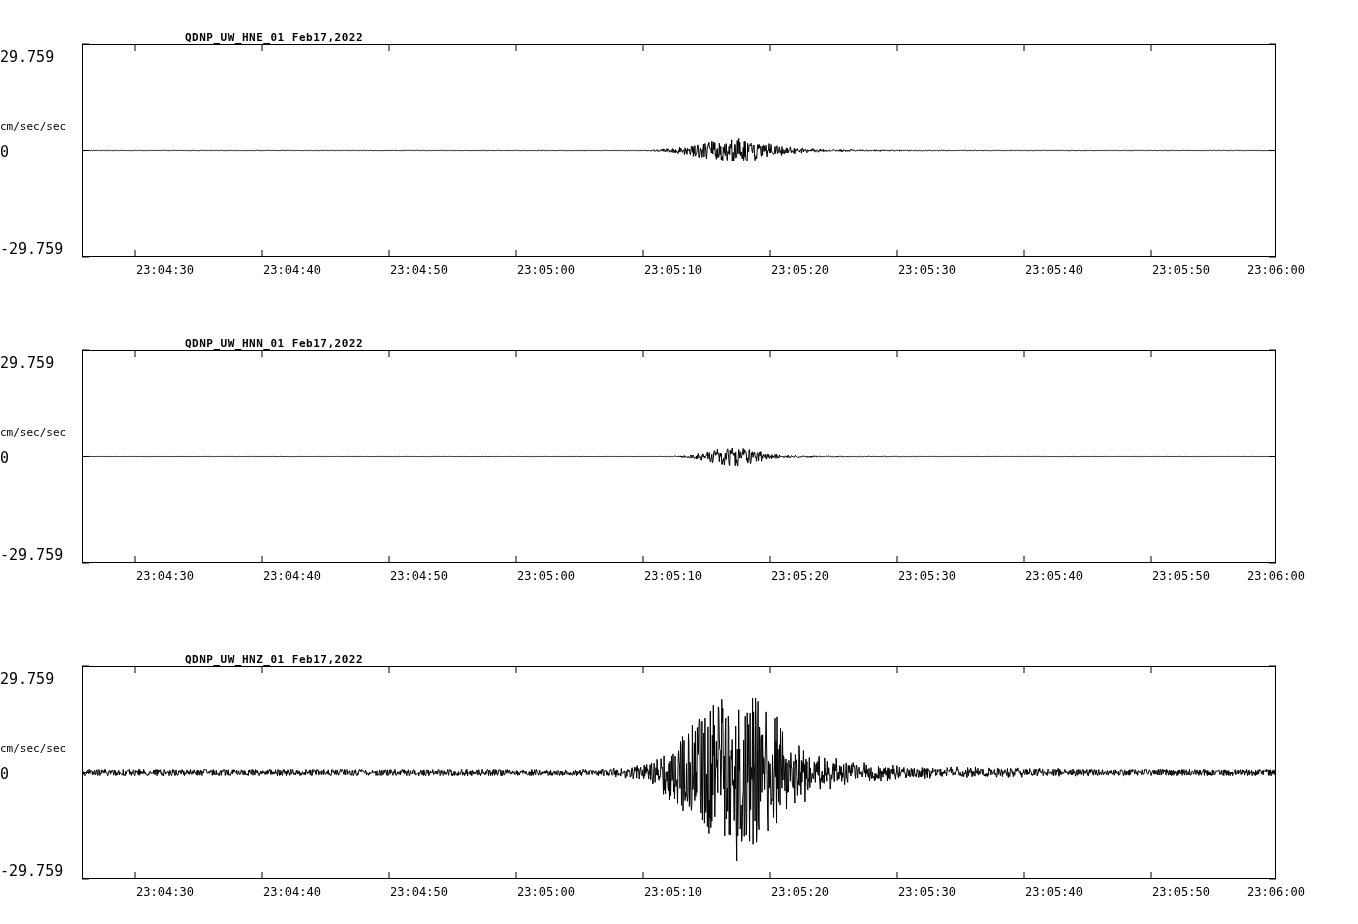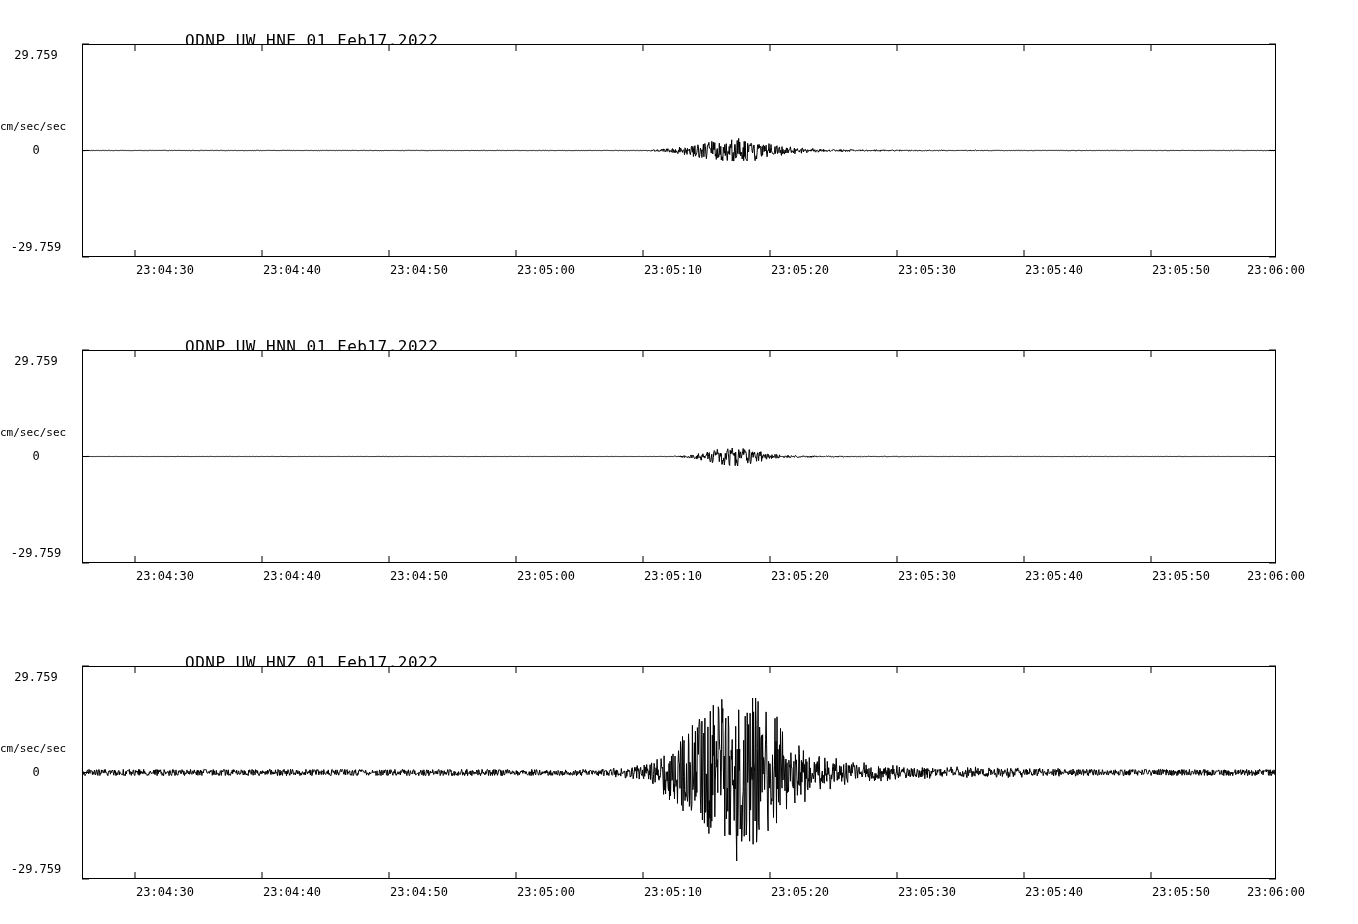--- a/index.html
+++ b/index.html
@@ -25,36 +25,37 @@
     width: 1358px;
   }
   .plot-frame {
     position: absolute;
     border: 1px solid #000000;
     box-sizing: border-box;
     background: #ffffff;
   }
   .panel-title {
     position: absolute;
-    font-size: 16px;
+    font-size: 11px;
     letter-spacing: 0.5px;
     white-space: nowrap;
+    font-weight: bold;
   }
   .y-label-unit {
     position: absolute;
     font-size: 11px;
     letter-spacing: 0px;
     white-space: nowrap;
     text-align: left;
   }
   .y-tick-label {
     position: absolute;
-    font-size: 12px;
-    white-space: nowrap;
-    text-align: center;
+    font-size: 15px;
+    white-space: nowrap;
+    text-align: left;
   }
   .x-tick-label {
     position: absolute;
     font-size: 12px;
     white-space: nowrap;
     text-align: center;
   }
   .trace-svg {
     position: absolute;
     left: 0;

